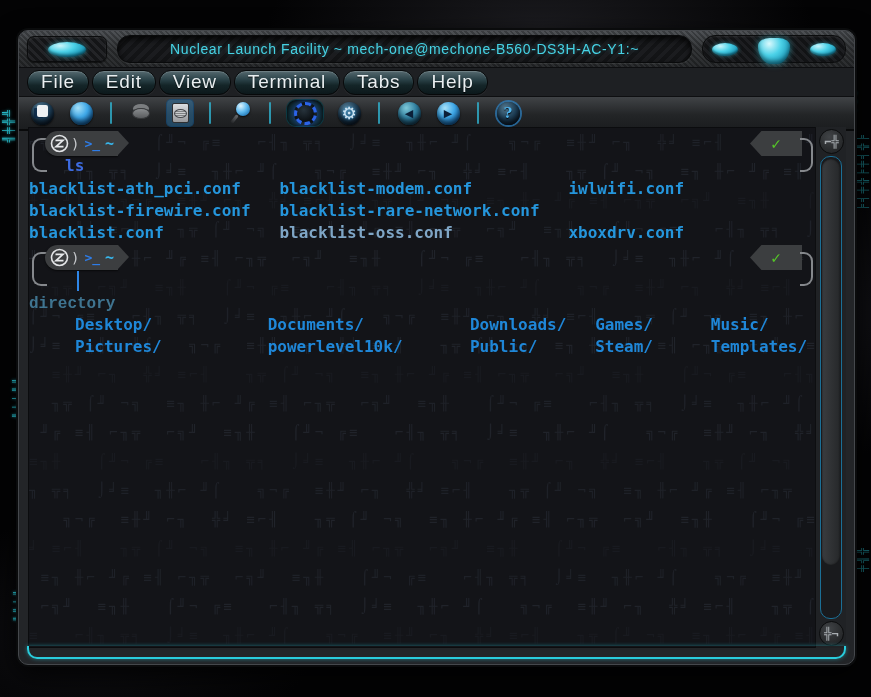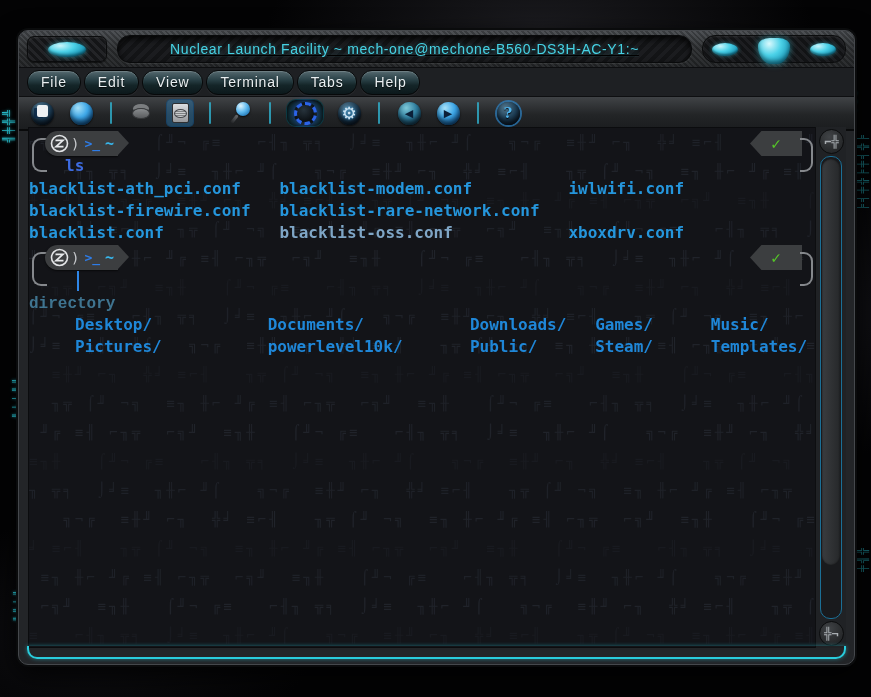--- a/index.html
+++ b/index.html
@@ -48,21 +48,21 @@
   .cy-oval{
     width:38px;height:15px;border-radius:50%;
     background:radial-gradient(ellipse at 32% 25%,#c9f5fb,#4cd2e8 38%,#1793b4 72%,#0c627c);
     box-shadow:0 0 5px rgba(61,214,236,.55),inset 0 -2px 3px rgba(0,0,0,.45);
   }
   .title-capsule{
     flex:1;height:26px;border-radius:13px;min-width:0;
     background:repeating-linear-gradient(135deg,#131416 0 4px,#1b1c1f 4px 8px);
     border:1px solid #090a0b;
     box-shadow:inset 0 3px 6px rgba(0,0,0,.85),0 1px 1px rgba(255,255,255,.08);
-    display:flex;align-items:center;justify-content:center;text-decoration:underline;
+    display:flex;align-items:center;justify-content:center;
   }
   .title-text{color:#46d2e4;font-size:14px;letter-spacing:.6px;white-space:nowrap;overflow:hidden;text-shadow:0 0 4px rgba(70,210,228,.35);}
   .win-controls{
     width:124px;height:26px;border-radius:13px;flex:none;
     background:repeating-linear-gradient(45deg,#121315 0 3px,#1d1e21 3px 6px);
     border:1px solid #0b0c0d;box-shadow:inset 0 1px 2px rgba(255,255,255,.08);
     display:flex;align-items:center;justify-content:space-between;padding:0 9px;
   }
   .ctrl-small{width:26px;height:13px;border-radius:50%;cursor:pointer;
     background:radial-gradient(ellipse at 32% 25%,#c9f5fb,#4cd2e8 38%,#1793b4 75%,#0c627c);
@@ -70,21 +70,21 @@
   .ctrl-big{width:32px;height:26px;cursor:pointer;margin-top:4px;
     border-radius:50% 50% 58% 58% / 42% 42% 95% 95%;
     background:radial-gradient(ellipse at 35% 22%,#d9f9fd,#4cd2e8 40%,#1793b4 78%,#0c627c);
     box-shadow:0 0 6px rgba(61,214,236,.55),inset 0 -3px 4px rgba(0,0,0,.45);}
   
   .menubar{height:28px;background:#1e2023;border-bottom:1px solid #0e0f11;
     display:flex;align-items:center;gap:3px;padding:0 8px;}
   .menu-pill{
     height:23px;padding:0 13px;border-radius:12px;border:1px solid #07090a;cursor:pointer;
     background:linear-gradient(#55696f,#2a4147 38%,#142528 62%,#0c181b);
-    color:#e9eff1;font-size:14px;letter-spacing:.8px;display:flex;align-items:center;
+    color:#e9eff1;font-size:19px;letter-spacing:.8px;display:flex;align-items:center;
     box-shadow:0 1px 0 rgba(255,255,255,.05),inset 0 1px 1px rgba(255,255,255,.18);
     text-shadow:0 1px 1px rgba(0,0,0,.8);
   }
   
   .toolbar{height:32px;display:flex;align-items:center;padding:0 10px;gap:13px;
     background:linear-gradient(#404346,#232527 55%,#1b1d1f);border-bottom:2px solid #090a0b;}
   .tb-sep{width:2px;height:22px;background:#2fb3cf;opacity:.8;border-radius:1px;margin:0 3px;flex:none;}
   .tb-btn{width:26px;height:26px;display:flex;align-items:center;justify-content:center;position:relative;cursor:pointer;flex:none;}
   .sphere{width:23px;height:23px;border-radius:50%;position:relative;
     background:radial-gradient(circle at 35% 26%,#a6e0f7,#3fa8e8 42%,#155f9e 76%,#0a3050);

